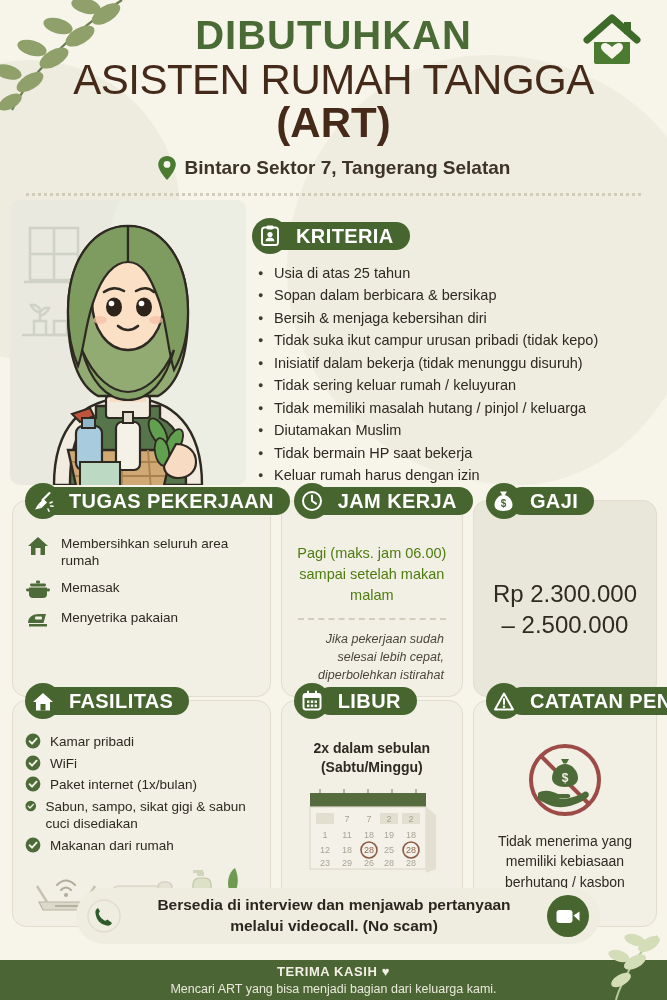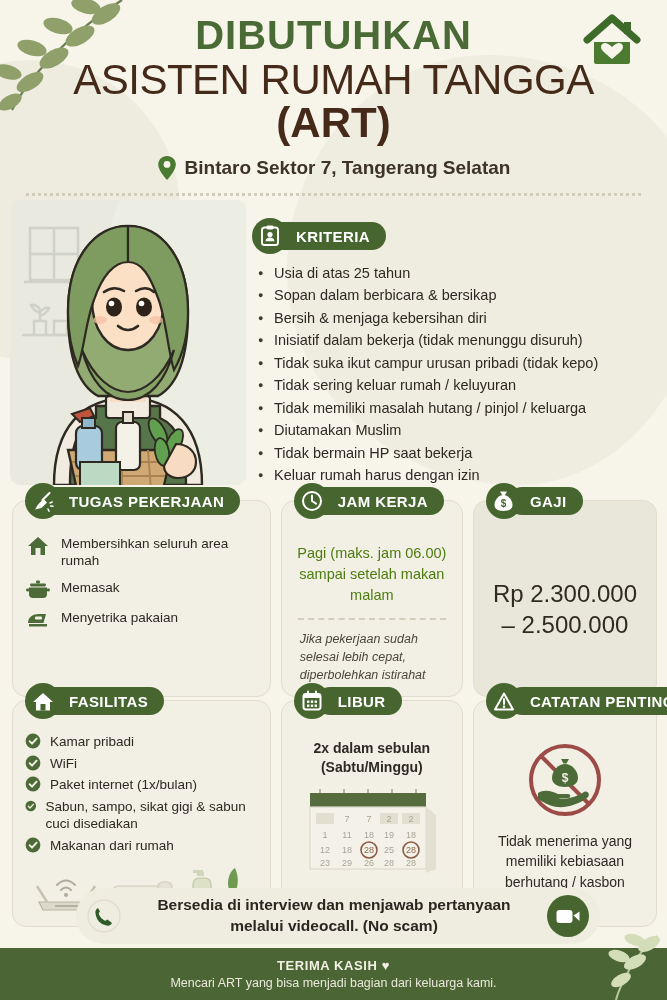--- a/index.html
+++ b/index.html
@@ -61,21 +61,21 @@
 
   
   .badge-wrap { position: relative; display: flex; align-items: center; height: 36px; }
   .badge-circle {
     width: 36px; height: 36px; border-radius: 50%;
     background: #47652f; display: flex; align-items: center; justify-content: center;
     position: relative; z-index: 3; flex: 0 0 auto;
   }
   .badge-pill {
     background: #47652f; color: #fff; font-weight: bold;
-    font-size: 15px; letter-spacing: .4px;
+    font-size: 20px; letter-spacing: .4px;
     height: 28px; display: flex; align-items: center;
     padding: 0 16px 0 22px; margin-left: -14px;
     border-radius: 0 14px 14px 0; position: relative; z-index: 2;
     white-space: nowrap;
   }
   .badge-pill.rounded { border-radius: 14px; }
 
   
   .criteria {
     position: absolute; left: 252px; top: 218px; width: 400px; z-index: 4;
@@ -118,21 +118,21 @@
 
   
   .task-list { margin-top: 8px; }
   .task-item { display: flex; align-items: flex-start; gap: 10px; margin-bottom: 9px; }
   .task-ico { width: 26px; flex: 0 0 26px; display:flex; align-items:center; justify-content:center; padding-top:1px; }
   .task-txt { font-size: 13.5px; color: #2e2a23; line-height: 1.28; }
 
   
   .jk-main { font-size: 14.5px; color: #4d7c0f; text-align: center; line-height: 1.45; margin-top: 16px; }
   .jk-sep { border-bottom: 2px dashed #d3cdbb; margin: 12px 4px 10px 4px; }
-  .jk-note { font-size: 12.5px; font-style: italic; color: #4a463c; line-height: 1.45; padding: 0 6px; }
+  .jk-note { font-size: 12.5px; font-style: italic; color: #4a463c; line-height: 1.45; padding: 0 6px; text-align: right; }
 
   
   .c3.gaji { background: #e9e7da; display: flex; align-items: center; justify-content: center; }
   .gaji-amt {
     font-size: 24px; font-weight: normal; color: #2f2b22;
     text-align: center; line-height: 1.3; margin-top: 6px;
   }
 
   
   .fac-list { margin-top: 6px; }
@@ -157,21 +157,21 @@
   .vc-left { width: 56px; display: flex; align-items: center; justify-content: center; flex: 0 0 56px; }
   .vc-text {
     flex: 1; text-align: center; font-size: 15.5px; font-weight: bold;
     color: #2b2720; line-height: 1.35;
   }
   .vc-right { width: 64px; display: flex; align-items: center; justify-content: center; flex: 0 0 64px; }
   .vc-cam { width: 42px; height: 42px; border-radius: 50%; background: #47652f; display:flex; align-items:center; justify-content:center; }
 
   
   .footer {
-    position: absolute; left: 0; bottom: 0; width: 667px; height: 52px;
+    position: absolute; left: 0; bottom: 0; width: 667px; height: 40px;
     background: #4c6535; color: #f2f0e4; text-align: center;
     display: flex; flex-direction: column; justify-content: center; z-index: 5;
   }
   .f-thanks { font-size: 13px; font-weight: bold; letter-spacing: .6px; }
   .f-sub { font-size: 12.5px; margin-top: 3px; opacity: .95; }
 </style>
 </head>
 <body>
 
 <div class="poster">
@@ -297,22 +297,22 @@
           <circle cx="10" cy="9.5" r="2.6" fill="#fff"></circle>
           <path d="M5.6 16.2 c0 -2.6 2 -3.8 4.4 -3.8 c2.4 0 4.4 1.2 4.4 3.8 z" fill="#fff"></path>
         </svg>
       </div>
       <div class="badge-pill">KRITERIA</div>
     </div>
     <ul>
       <li>Usia di atas 25 tahun</li>
       <li>Sopan dalam berbicara &amp; bersikap</li>
       <li>Bersih &amp; menjaga kebersihan diri</li>
+      <li>Tidak suka ikut campur urusan pribadi (tidak kepo)</li>
       <li>Inisiatif dalam bekerja (tidak menunggu disuruh)</li>
-      <li>Tidak suka ikut campur urusan pribadi (tidak kepo)</li>
       <li>Tidak sering keluar rumah / keluyuran</li>
       <li>Tidak memiliki masalah hutang / pinjol / keluarga</li>
       <li>Diutamakan Muslim</li>
       <li>Tidak bermain HP saat bekerja</li>
       <li>Keluar rumah harus dengan izin</li>
     </ul>
   </div>
 
   <div class="row row-mid">
 

